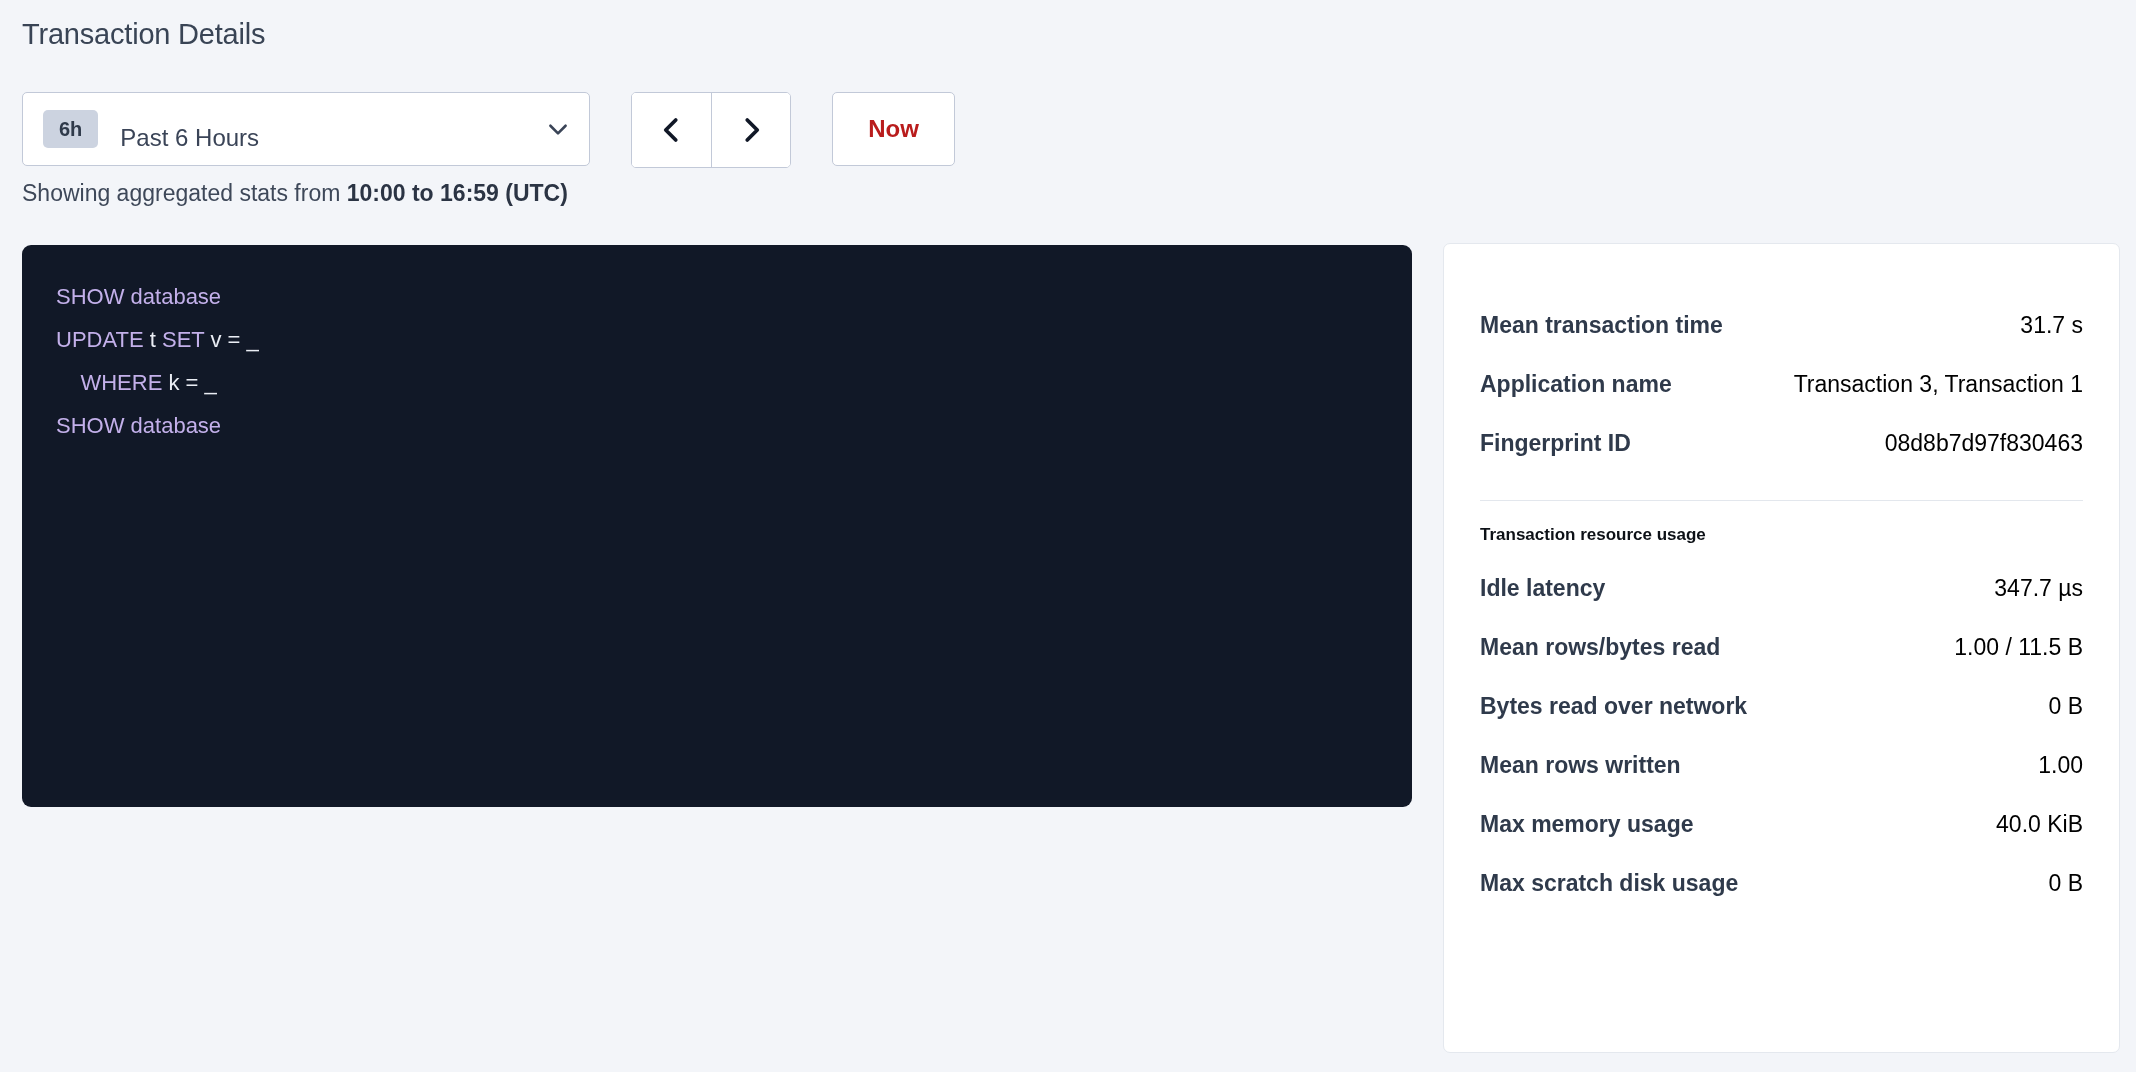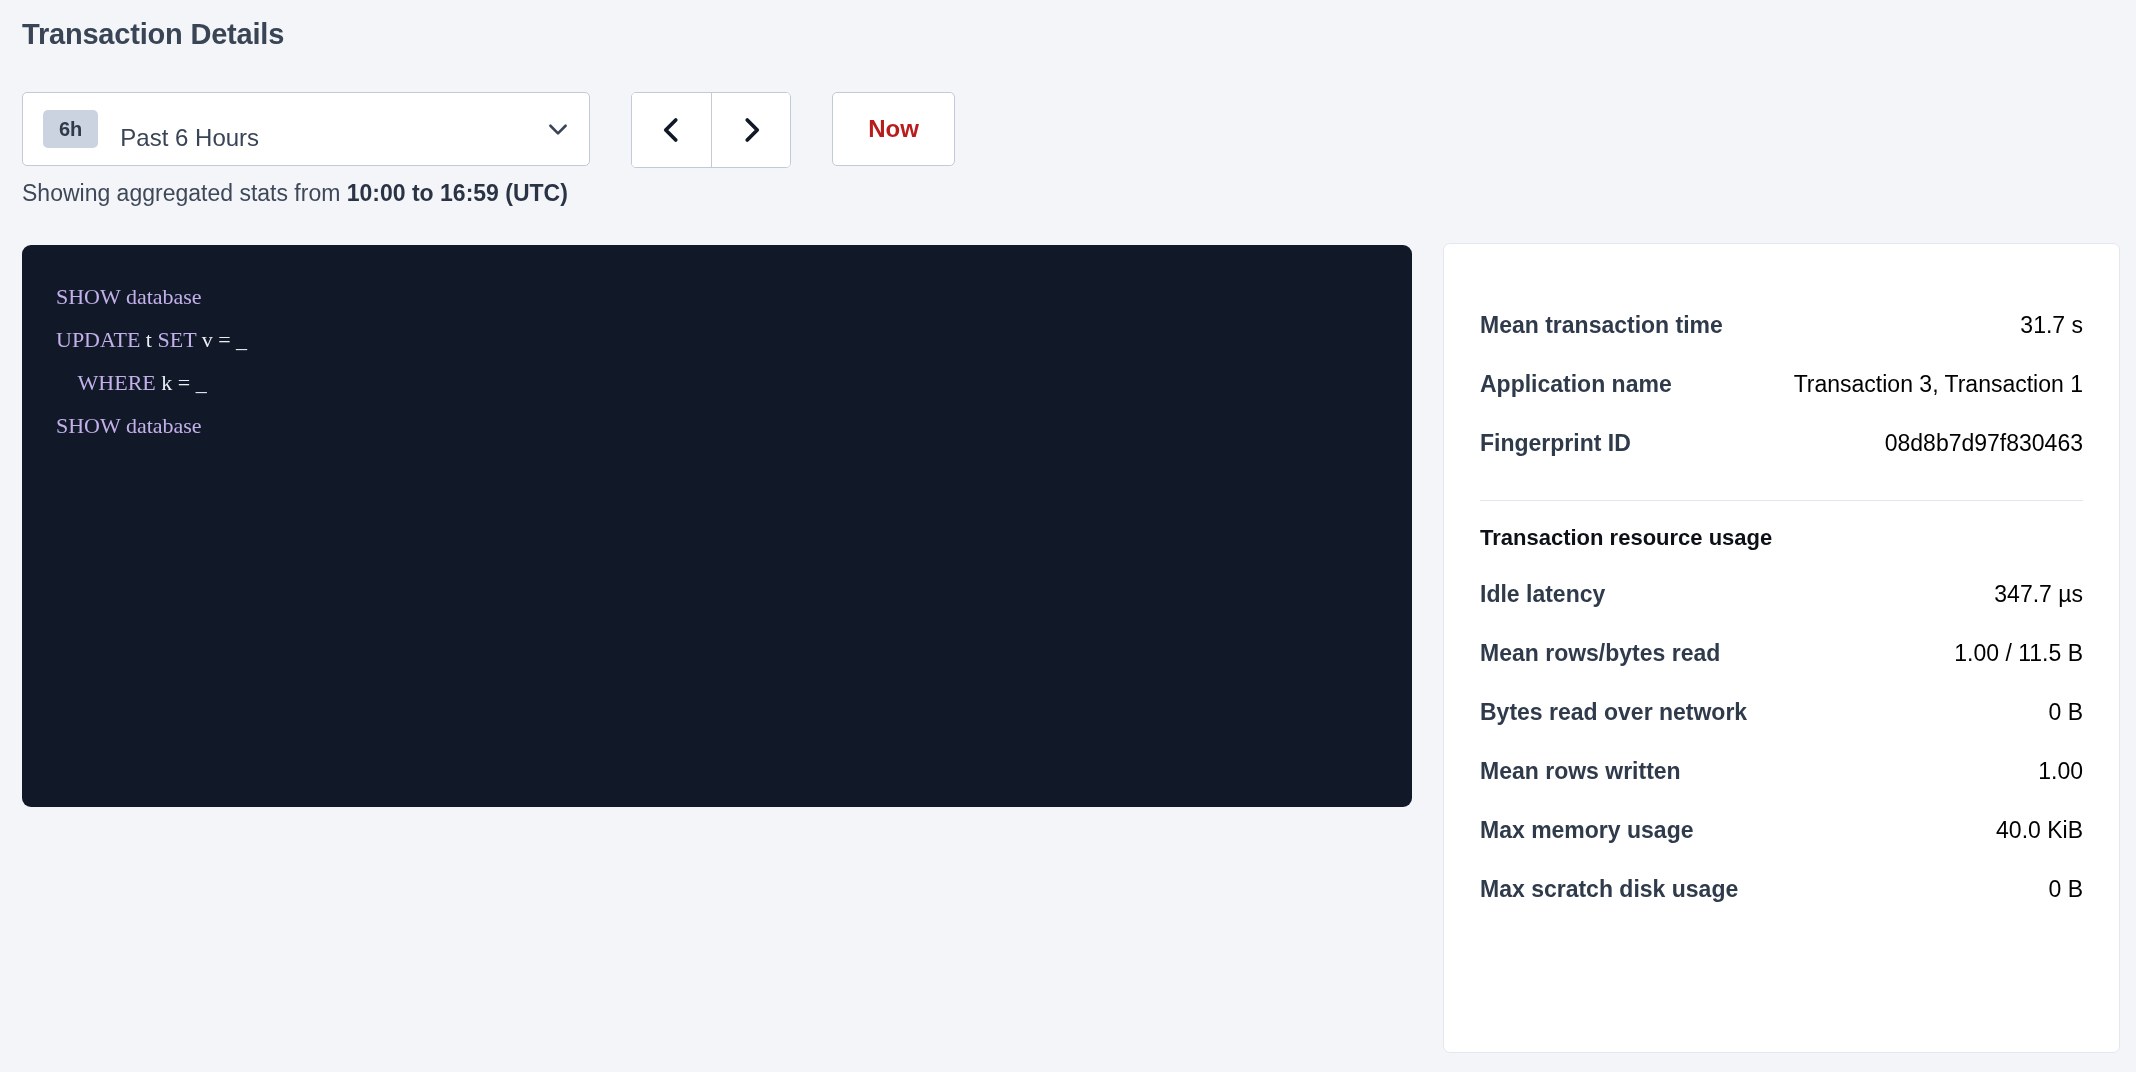--- a/index.html
+++ b/index.html
@@ -22,21 +22,21 @@
     width: 2136px;
     height: 1072px;
   }
 
   
   .page-title {
     position: absolute;
     left: 22px;
     top: 18px;
     font-size: 29px;
-    font-weight: bold;
+    font-weight: normal;
     color: #394455;
     letter-spacing: -0.2px;
     white-space: nowrap;
   }
 
   
   .controls {
     position: absolute;
     left: 22px;
     top: 92px;
@@ -144,21 +144,21 @@
     height: 562px;
     background: #111827;
     border-radius: 9px;
     padding: 30px 0 0 0;
     overflow: hidden;
   }
 
   .code-block pre {
     margin: 0;
     padding: 0 34px;
-    font-family: Liberation Serif, serif;
+    font-family: Liberation Sans, sans-serif;
     font-size: 22px;
     line-height: 43px;
     white-space: pre;
     color: #e9ecf3;
   }
 
   .kw { color: #c3b0ea; }
   .id { color: #eaedf4; }
 
   
@@ -196,21 +196,21 @@
     white-space: nowrap;
   }
 
   .divider {
     height: 1px;
     background: #e3e7ed;
     margin: 27px 0 24px 0;
   }
 
   .section-heading {
-    font-size: 22px;
+    font-size: 17px;
     font-weight: bold;
     color: #0d1117;
     margin: 0 0 14px 0;
     white-space: nowrap;
   }
 </style>
 </head>
 <body>
 
 <div class="page">

